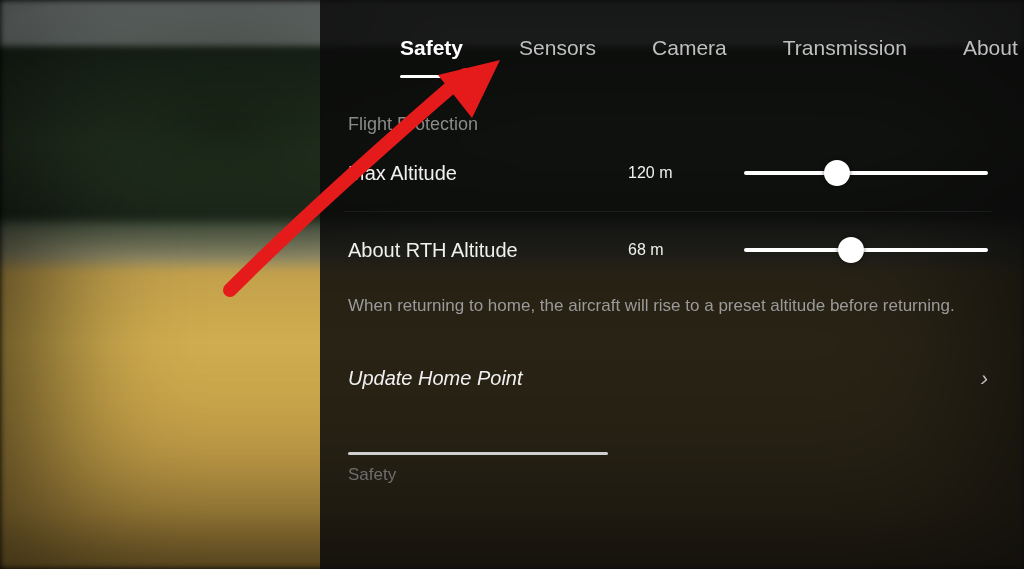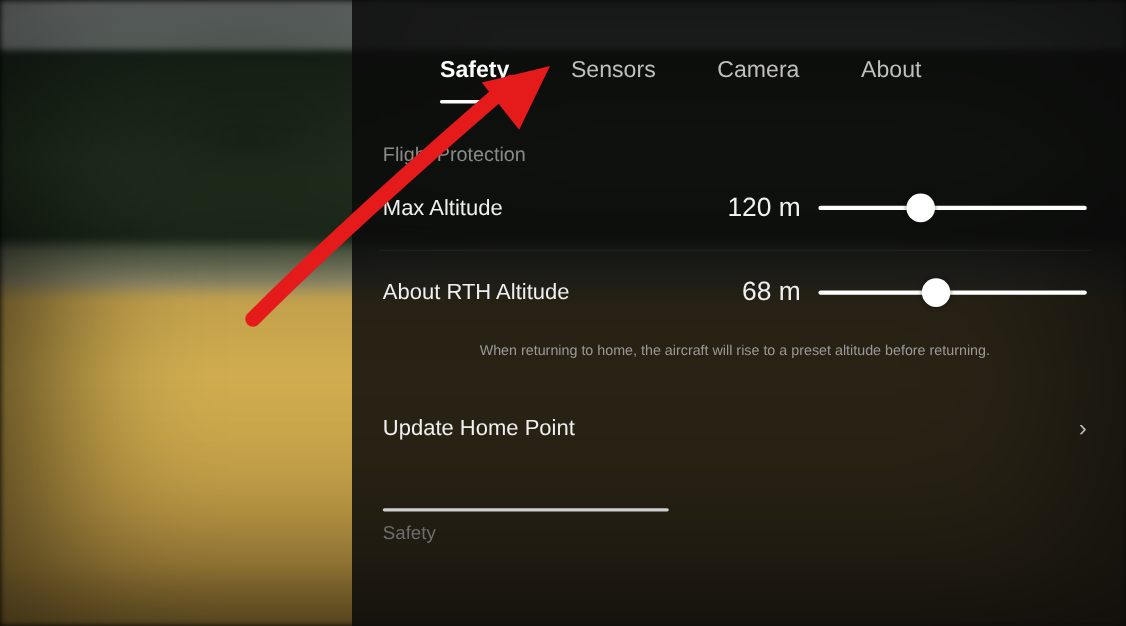--- a/index.html
+++ b/index.html
@@ -27,21 +27,21 @@
     pointer-events:none;
   }
 
   
   .panel {
     position: absolute;
     top: 0; right: 0; bottom: 0;
     left: 320px;
     background: rgba(10,10,10,0.85);
     color: #fff;
-    padding: 16px 32px 0 24px;
+    padding: 0 32px 0 24px;
     display: flex; flex-direction: column;
   }
 
   .tabs {
     display: flex;
     gap: 56px;
     padding: 36px 8px 0 56px;
     font-size: 21px;
     color: #bfbfbf;
   }
@@ -59,31 +59,32 @@
     padding-left: 4px;
   }
 
   .row {
     display: flex; align-items: center;
     padding: 24px 4px;
     border-bottom: 1px solid rgba(255,255,255,0.06);
   }
   .row:last-of-type{ border-bottom:none; }
   .row .label { flex: 0 0 280px; font-size: 20px; color: #f0f0f0; font-weight:500;}
-  .row .value { flex: 0 0 100px; font-size: 24px; color: #f0f0f0; text-align: right; }
+  .row .value { flex: 0 0 100px; font-size: 16px; color: #f0f0f0; text-align: left; }
   .row .slider { flex: 1; position: relative; height: 28px; margin-left: 16px;}
   .track { position:absolute; top:50%; left:0; right:0; height:4px; background:#fff; border-radius:2px; transform:translateY(-50%); }
   .thumb { position:absolute; top:50%; width:26px; height:26px; background:#fff; border-radius:50%; transform:translate(-50%,-50%); box-shadow:0 0 4px rgba(0,0,0,0.5);}
 
-  .help { color:#9a9a9a; font-size:13px; padding: 6px 4px 24px 4px; line-height:1.4;text-align:center;}
+  .help { color:#9a9a9a; font-size:17px; padding: 6px 4px 24px 4px; line-height:1.4;}
 
   .nav-row{
     display:flex; align-items:center; justify-content:space-between;
     padding: 24px 4px; font-size:20px; color:#f0f0f0; font-weight:500;
     cursor:pointer;
+    font-style:italic;
   }
   .chevron{ font-size:22px; color:#bbb; }
 
   .footer-div{
     margin: 36px 4px 0 4px;
     height:3px; width:260px; background:#cfcfcf; border-radius:2px;
   }
   .cutoff{
     color:#6d6d6d; font-size:17px; padding:10px 4px 0 4px;
   }
@@ -96,20 +97,21 @@
 
 <div class="camera-bg"></div>
 <div class="vignette"></div>
 
 <div class="panel">
 
   <div class="tabs">
     <div class="tab active">Safety</div>
     <div class="tab">Sensors</div>
     <div class="tab">Camera</div>
+    <div class="tab">Transmission</div>
     <div class="tab">About</div>
   </div>
 
   <div class="section-label">Flight Protection</div>
 
   <div class="row">
     <div class="label">Max Altitude</div>
     <div class="value">120 m</div>
     <div class="slider">
       <div class="track"></div>

